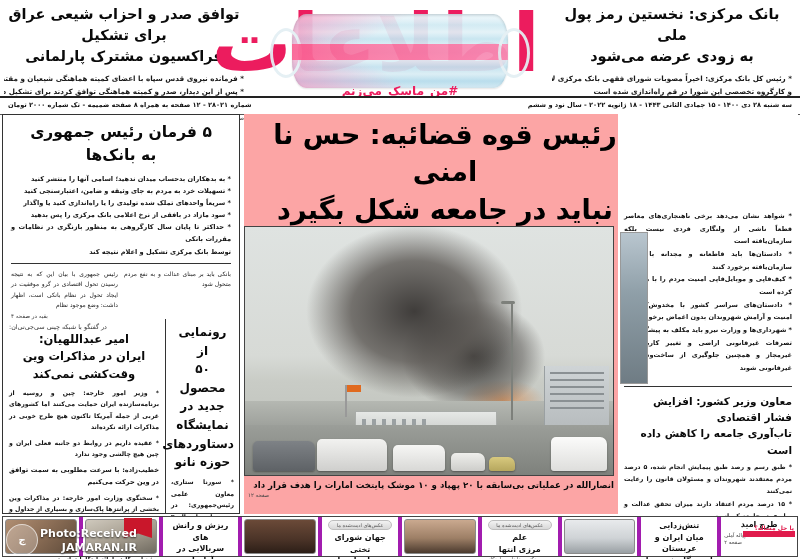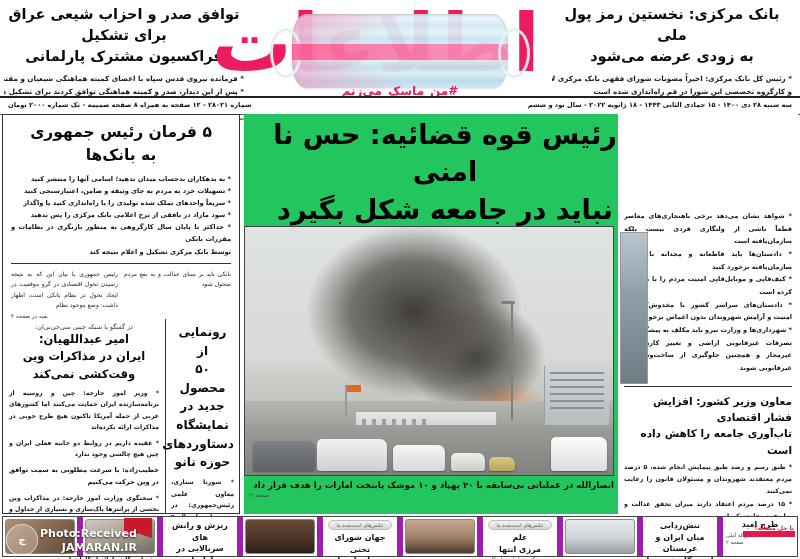--- a/index.html
+++ b/index.html
@@ -67,40 +67,40 @@
     background:#fff;
   }
   .datebar .right{position:absolute;right:8px;top:3px;font-size:6.6px;font-weight:bold;color:#111;}
   .datebar .left{position:absolute;left:8px;top:3px;font-size:6.6px;font-weight:bold;color:#111;}
 
   
   .body-grid{position:absolute;left:0;top:114px;width:800px;height:400px;}
 
   .col-left{position:absolute;left:2px;top:0;width:238px;height:400px;
     border:1px solid #333;box-sizing:border-box;background:#fff;}
-  .col-center{position:absolute;left:244px;top:0;width:402px;height:400px;background:#22c55e;}
+  .col-center{position:absolute;left:244px;top:0;width:402px;height:400px;background:#fca5a5;}
   .col-right{position:absolute;left:618px;top:0;width:180px;height:400px;background:#fff;}
 
   
   .lc-title{
     font-size:15.5px;font-weight:bold;line-height:1.5;text-align:center;
     padding:6px 8px 2px;color:#0a0a0a;
   }
   .lc-bullets{font-size:6.6px;line-height:1.85;font-weight:bold;
     text-align:justify;padding:3px 8px 0;color:#141414;}
   .lc-rule{height:1px;background:#333;margin:5px 8px;}
   .lc-body2{display:flex;gap:6px;padding:0 8px;font-size:6px;line-height:1.75;
     text-align:justify;color:#222;}
   .lc-body2 > div{flex:1;}
   .lc-more{font-size:5.6px;color:#333;text-align:left;padding:2px 8px 0;}
 
   .lc-split{position:absolute;left:0;top:204px;width:236px;bottom:0;display:flex;}
   .lc-narrow{width:74px;border-left:1px solid #333;box-sizing:border-box;padding:4px 5px;}
   .lc-wide{flex:1;padding:4px 6px;box-sizing:border-box;}
-  .lc-kicker{font-size:6.4px;text-align:center;color:#333;}
+  .lc-kicker{font-size:6.4px;text-align:left;color:#333;}
   .lc-sub{font-size:11.5px;font-weight:bold;line-height:1.5;text-align:center;color:#0a0a0a;}
   .lc-narrow .lc-sub{font-size:12px;line-height:1.55;}
   .lc-narrow .lc-p{font-size:6.2px;line-height:1.9;text-align:justify;font-weight:bold;margin-top:4px;}
   .lc-wide .lc-p{font-size:6.2px;line-height:1.85;text-align:justify;font-weight:bold;margin-top:4px;}
   .lc-wide .lc-em{font-weight:bold;font-size:6.6px;}
 
   
   .main-head{
     font-size:27px;font-weight:bold;line-height:1.38;text-align:center;
     color:#000;padding:2px 0 6px;letter-spacing:-0.5px;
@@ -151,21 +151,21 @@
   .rc-title{font-size:10.5px;font-weight:bold;line-height:1.55;text-align:right;
     padding:2px 6px 0;color:#0a0a0a;}
   .rc-bullets2{font-size:6.3px;line-height:1.95;font-weight:bold;text-align:justify;
     padding:3px 6px 0;color:#141414;}
   .rc-photo{position:absolute;left:2px;top:118px;width:26px;height:150px;
     background:linear-gradient(180deg,#b9c6cf 0%,#8f9fa8 40%,#6f7c84 100%);border:1px solid #999;}
 
   
   .bottom{position:absolute;left:2px;top:516px;width:796px;height:41px;
     border:1px solid #444;box-sizing:border-box;display:flex;background:#fff;}
-  .bcell{flex:1;position:relative;border-left:6px solid #a21caf;box-sizing:border-box;padding:2px 3px;}
+  .bcell{flex:1;position:relative;border-left:4px solid #a21caf;box-sizing:border-box;padding:2px 3px;}
   .bcell:last-child{border-left:none;}
   .bthumb{position:absolute;inset:2px;border-radius:3px;overflow:hidden;border:1px solid #8a8a8a;}
   .bt1{background:linear-gradient(135deg,#b08e72 0%,#8d6f57 45%,#5d4a3a 100%);}
   .bt2{background:linear-gradient(160deg,#cfc9bd 0%,#a29a8c 55%,#6f6a60 100%);}
   .bt3{background:linear-gradient(180deg,#6b4a38 0%,#4a3327 60%,#2c1e17 100%);}
   .bt4{background:linear-gradient(180deg,#caa98f 0%,#9d7f66 55%,#4b3a2e 100%);}
   .bt5{background:linear-gradient(180deg,#e8eaec 0%,#cfd3d6 55%,#9aa0a4 100%);}
   .btext{font-size:8px;font-weight:bold;line-height:1.45;text-align:center;padding-top:1px;}
   .bkicker{display:block;margin:1px auto 1px;width:62px;height:8px;border-radius:5px;
     background:linear-gradient(180deg,#f2f2f2,#d8d8d8);border:1px solid #bdbdbd;

